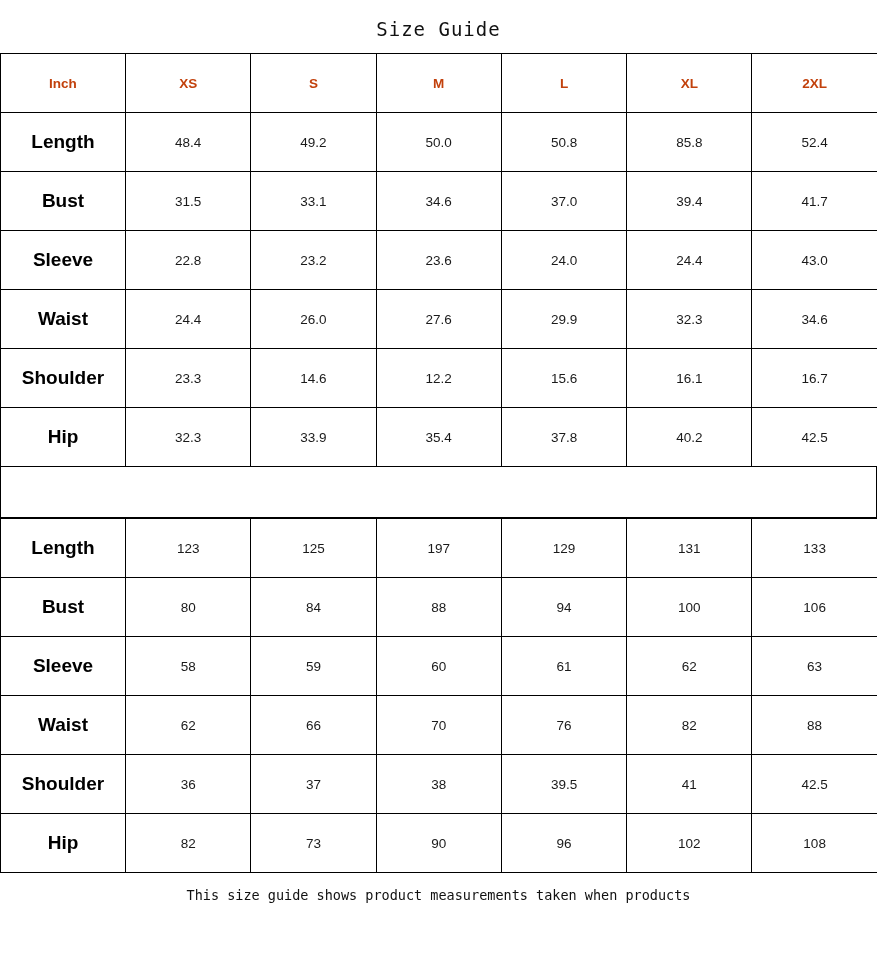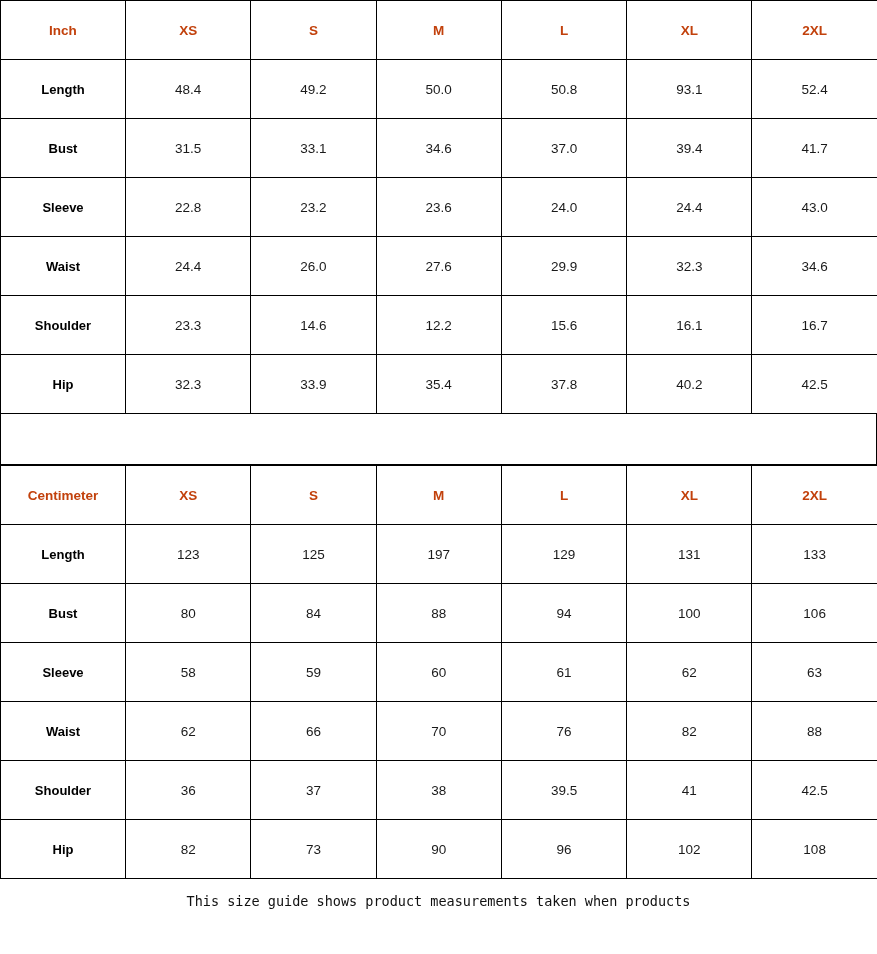--- a/index.html
+++ b/index.html
@@ -43,21 +43,21 @@
     font-size: 13.5px;
     color: #1a1a1a;
   }
   table.size-table td.head-cell {
     font-weight: bold;
     font-size: 13.5px;
     color: #c2410c;
   }
   table.size-table td.row-label {
     font-weight: bold;
-    font-size: 13px;
+    font-size: 19px;
     color: #000000;
   }
   .col-first { width: 125px; }
   .col-rest { width: 125.3px; }
   .spacer-block {
     width: 877px;
     height: 51px;
     box-sizing: border-box;
     border-left: 1px solid #000000;
     border-right: 1px solid #000000;
@@ -73,20 +73,21 @@
     color: #111111;
     padding-top: 12px;
   }
   .footnote div { white-space: pre; }
 </style>
 </head>
 <body>
 
 <div class="page">
 
+  <div class="title">Size Guide</div>
 
   <table class="size-table">
     <colgroup>
       <col class="col-first">
         <col class="col-rest">
         <col class="col-rest">
         <col class="col-rest">
         <col class="col-rest">
         <col class="col-rest">
         <col class="col-rest">
@@ -100,21 +101,21 @@
         <td class="head-cell">L</td>
         <td class="head-cell">XL</td>
         <td class="head-cell">2XL</td>
       </tr>
       <tr>
         <td class="row-label">Length</td>
         <td>48.4</td>
         <td>49.2</td>
         <td>50.0</td>
         <td>50.8</td>
-        <td>93.1</td>
+        <td>85.8</td>
         <td>52.4</td>
       </tr>
       <tr>
         <td class="row-label">Bust</td>
         <td>31.5</td>
         <td>33.1</td>
         <td>34.6</td>
         <td>37.0</td>
         <td>39.4</td>
         <td>41.7</td>
@@ -165,29 +166,20 @@
       <col class="col-first">
         <col class="col-rest">
         <col class="col-rest">
         <col class="col-rest">
         <col class="col-rest">
         <col class="col-rest">
         <col class="col-rest">
     </colgroup>
     <tbody>
       <tr>
-        <td class="head-cell">Centimeter</td>
-        <td class="head-cell">XS</td>
-        <td class="head-cell">S</td>
-        <td class="head-cell">M</td>
-        <td class="head-cell">L</td>
-        <td class="head-cell">XL</td>
-        <td class="head-cell">2XL</td>
-      </tr>
-      <tr>
         <td class="row-label">Length</td>
         <td>123</td>
         <td>125</td>
         <td>197</td>
         <td>129</td>
         <td>131</td>
         <td>133</td>
       </tr>
       <tr>
         <td class="row-label">Bust</td>

